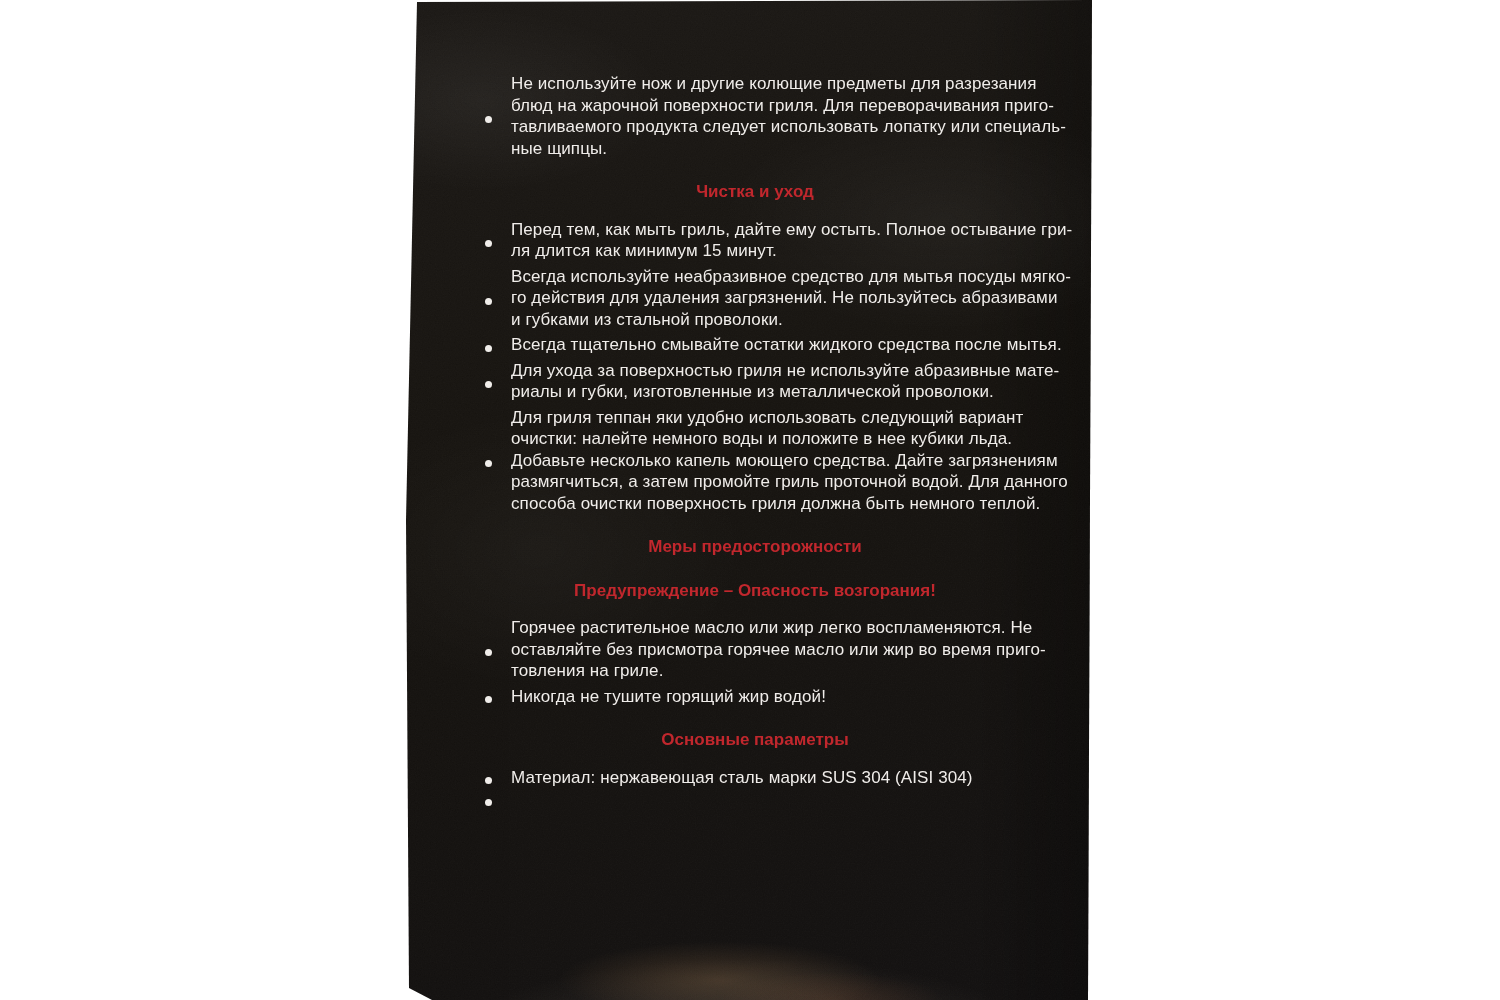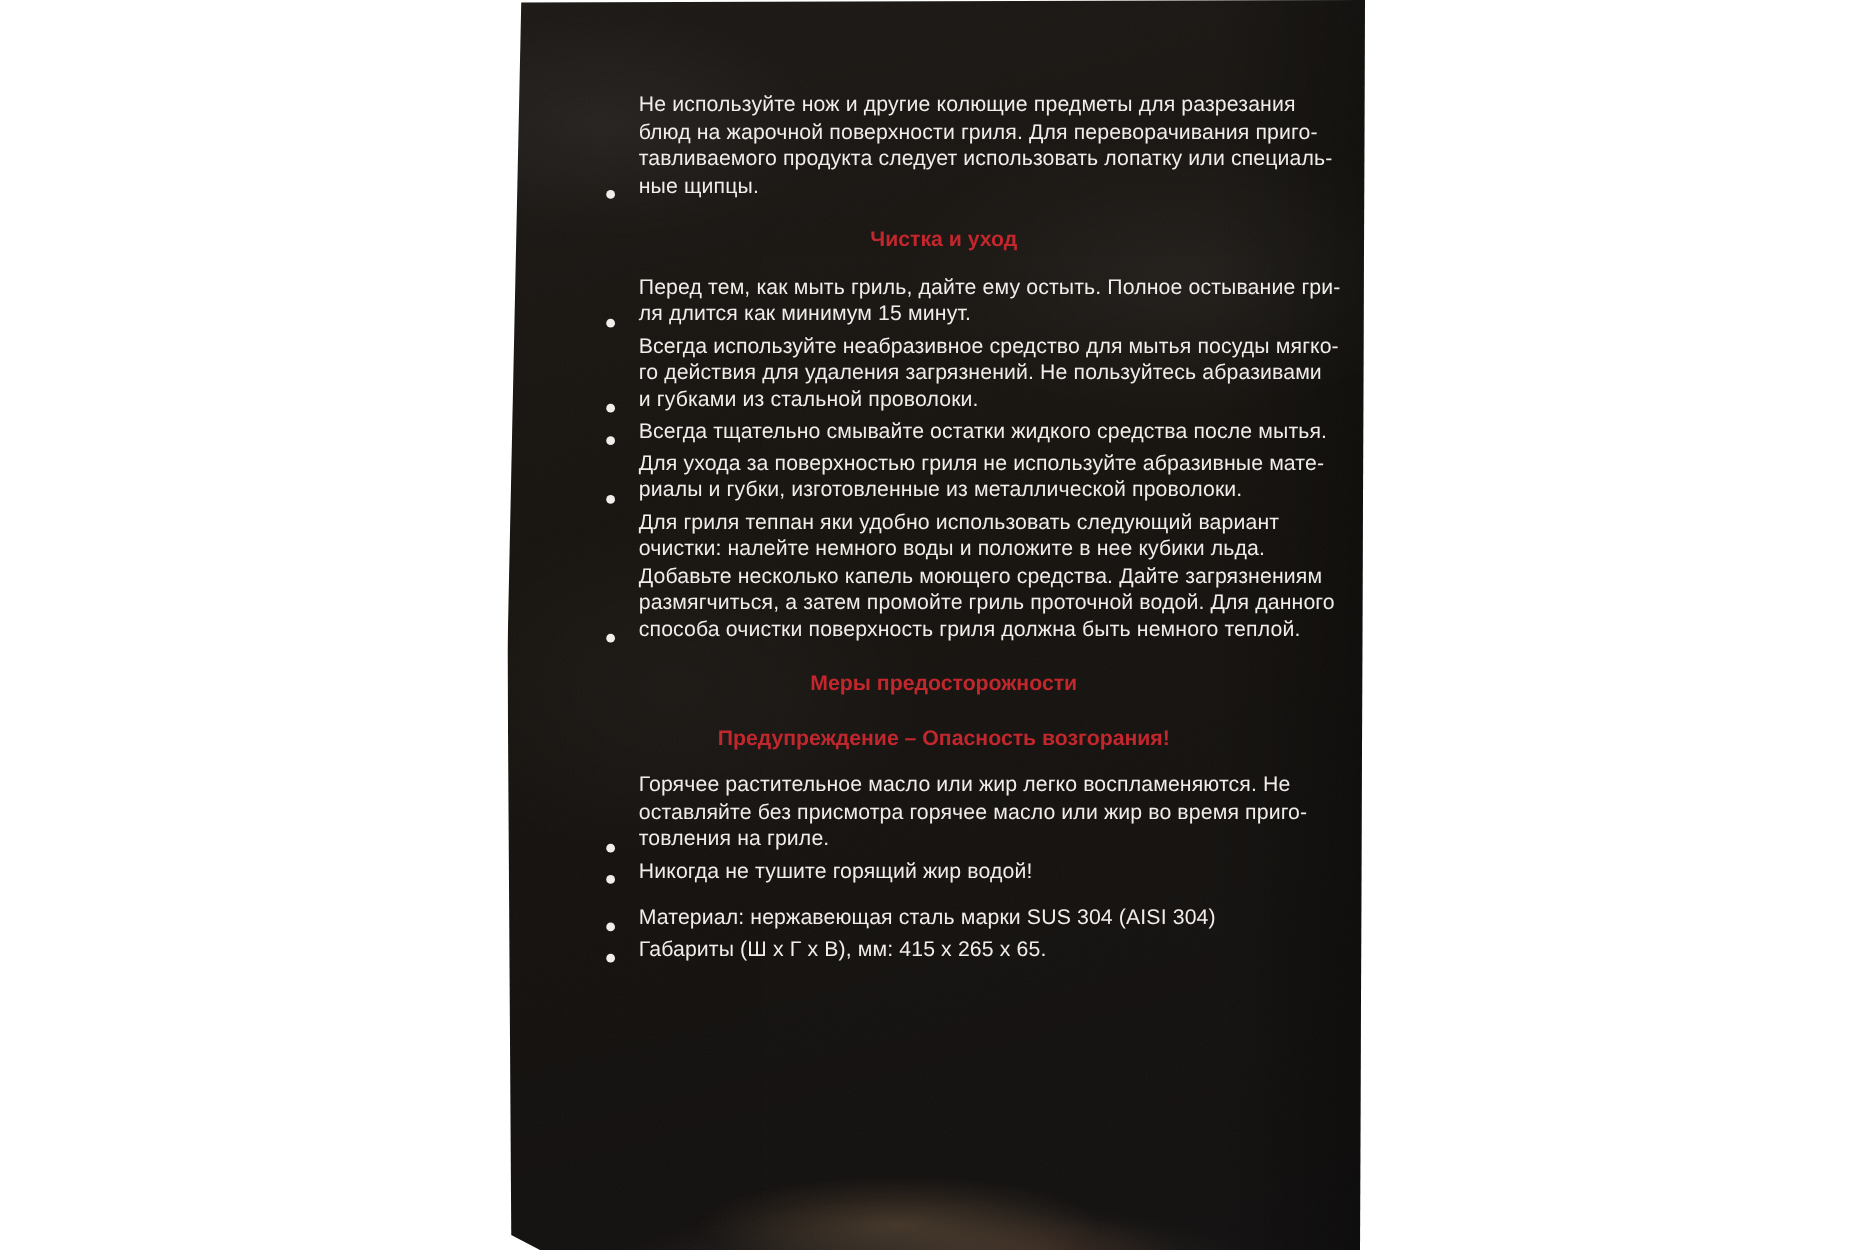--- a/index.html
+++ b/index.html
@@ -69,21 +69,21 @@
 
   ul.bullet-list {
     list-style: none;
     margin: 0;
     padding: 0;
   }
   ul.bullet-list.after-heading { margin-top: 16px; }
 
   li.bullet-item {
     display: flex;
-    align-items: flex-end;
+    align-items: center;
     margin: 0 0 4px 0;
   }
 
   .bullet-cell {
     flex: 0 0 26px;
     width: 26px;
   }
 
   .bullet-dot {
     display: block;
@@ -184,30 +184,30 @@
 товления на гриле.</span>
         </li>
         <li class="bullet-item">
           <span class="bullet-cell">
               <span class="bullet-dot"></span>
             </span>
           <span class="bullet-text">Никогда не тушите горящий жир водой!</span>
         </li>
       </ul>
 
+      <h2 class="section-heading">Основные параметры</h2>
       <ul class="bullet-list after-heading">
         <li class="bullet-item">
           <span class="bullet-cell">
               <span class="bullet-dot"></span>
             </span>
           <span class="bullet-text">Материал: нержавеющая сталь марки SUS 304 (AISI 304)</span>
         </li>
         <li class="bullet-item">
           <span class="bullet-cell">
               <span class="bullet-dot"></span>
             </span>
-          <span class="bullet-text">Габариты (Ш х Г х В), мм: 415 х 265 х 65.</span>
         </li>
       </ul>
 
     </div>
   </div>
 </div>
 
 </body></html>

